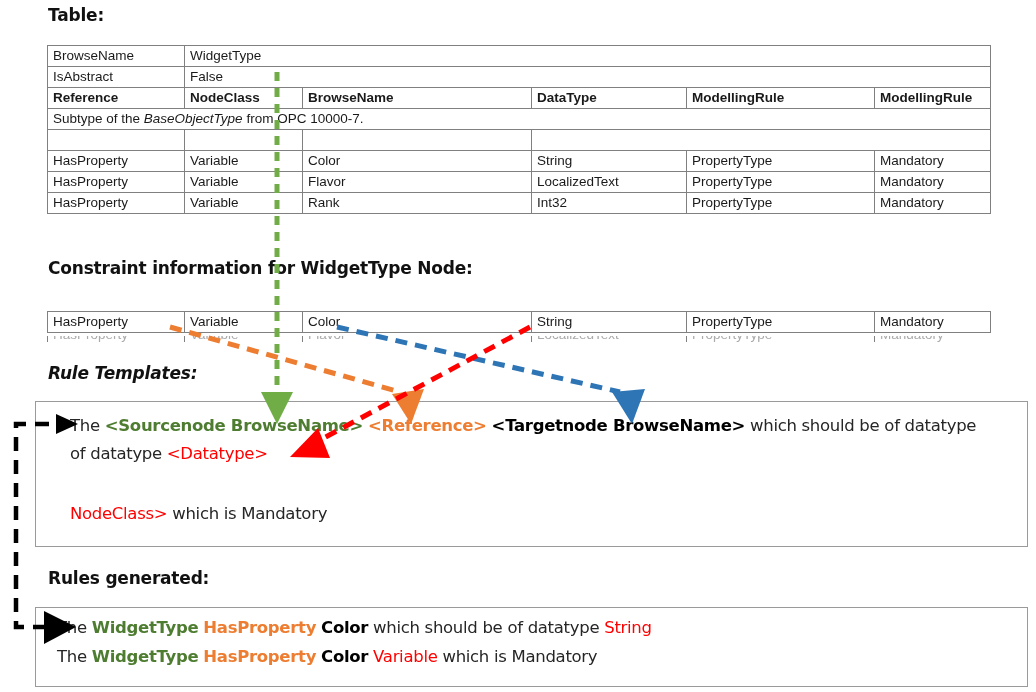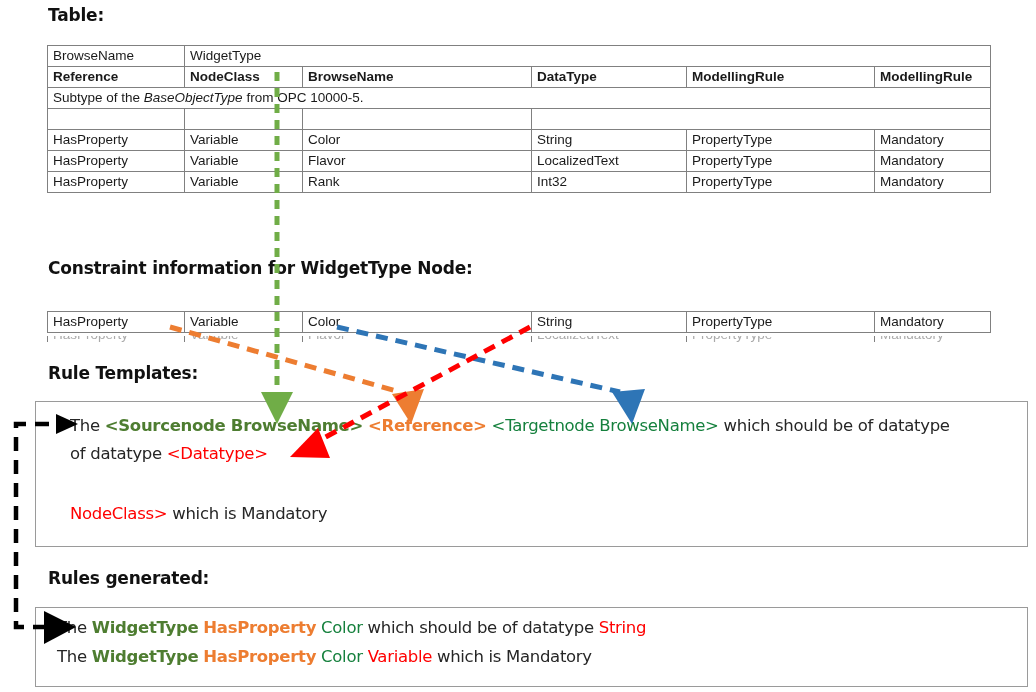--- a/index.html
+++ b/index.html
@@ -36,21 +36,21 @@
   .box{
     position:absolute;border:1px solid #9a9a9a;background:#fff;
   }
   .rline{
     font-family:"DejaVu Sans",sans-serif;
     font-size:16.5px;color:#262626;
     white-space:nowrap;letter-spacing:-0.3px;
   }
   .g{color:#4E7D31;font-weight:bold;}
   .o{color:#ED7D31;font-weight:bold;}
-  .bl{color:#15803d;font-weight:normal;}
+  .bl{color:#000000;font-weight:bold;}
   .r{color:#FF0000;font-weight:normal;}
   .k{color:#262626;font-weight:normal;}
 
   
   #overlay{position:absolute;left:0;top:0;width:1036px;height:692px;
            pointer-events:none;}
 </style>
 </head>
 <body>
 
@@ -66,29 +66,33 @@
       <col style="width:155px">
         <col style="width:188px">
         <col style="width:116px">
     </colgroup>
     <tbody>
       <tr>
         <td>BrowseName</td>
         <td colspan="5">WidgetType</td>
       </tr>
       <tr>
+        <td>IsAbstract</td>
+        <td colspan="5">False</td>
+      </tr>
+      <tr>
         <td class="b">Reference</td>
         <td class="b">NodeClass</td>
         <td class="b">BrowseName</td>
         <td class="b">DataType</td>
         <td class="b">ModellingRule</td>
         <td class="b">ModellingRule</td>
       </tr>
       <tr>
-        <td colspan="6"><span>Subtype of the </span><i>BaseObjectType</i><span> from OPC 10000-5.</span></td>
+        <td colspan="6"><span>Subtype of the </span><i>BaseObjectType</i><span> from OPC 10000-7.</span></td>
       </tr>
       <tr>
         <td>&nbsp;</td>
         <td>&nbsp;</td>
         <td>&nbsp;</td>
         <td colspan="3">&nbsp;</td>
       </tr>
       <tr>
         <td>HasProperty</td>
         <td>Variable</td>
@@ -155,21 +159,21 @@
             <td style="color:#aaa;">Variable</td>
         <td style="color:#aaa;">Flavor</td>
             <td style="color:#aaa;">LocalizedText</td>
         <td style="color:#aaa;">PropertyType</td>
             <td style="color:#aaa;">Mandatory</td>
       </tr>
         </tbody>
     </table>
   </div>
 
-  <div class="heading" style="left:48px;top:363px;">Rule Templates:</div>
+  <div class="heading" style="left:48px;top:363px;font-style:italic;">Rule Templates:</div>
 
   <div class="box" style="left:35px;top:401px;width:991px;height:144px;">
     <div class="rline" style="position:absolute;left:34px;top:14px;"><span class="k">The </span><span class="g">&lt;Sourcenode BrowseName&gt;</span><span class="k"> </span><span class="o">&lt;Reference&gt;</span><span class="k"> </span><span class="bl">&lt;Targetnode BrowseName&gt;</span><span class="k">  which should be of datatype </span></div>
     <div class="rline" style="position:absolute;left:34px;top:42px;"><span class="k">of datatype </span><span class="r">&lt;Datatype&gt;</span></div>
 
     <div class="rline" style="position:absolute;left:34px;top:102px;"><span class="r">NodeClass&gt;</span><span class="k">  which is Mandatory</span></div>
   </div>
 
   <div class="heading" style="left:48px;top:568px;">Rules generated:</div>
 

